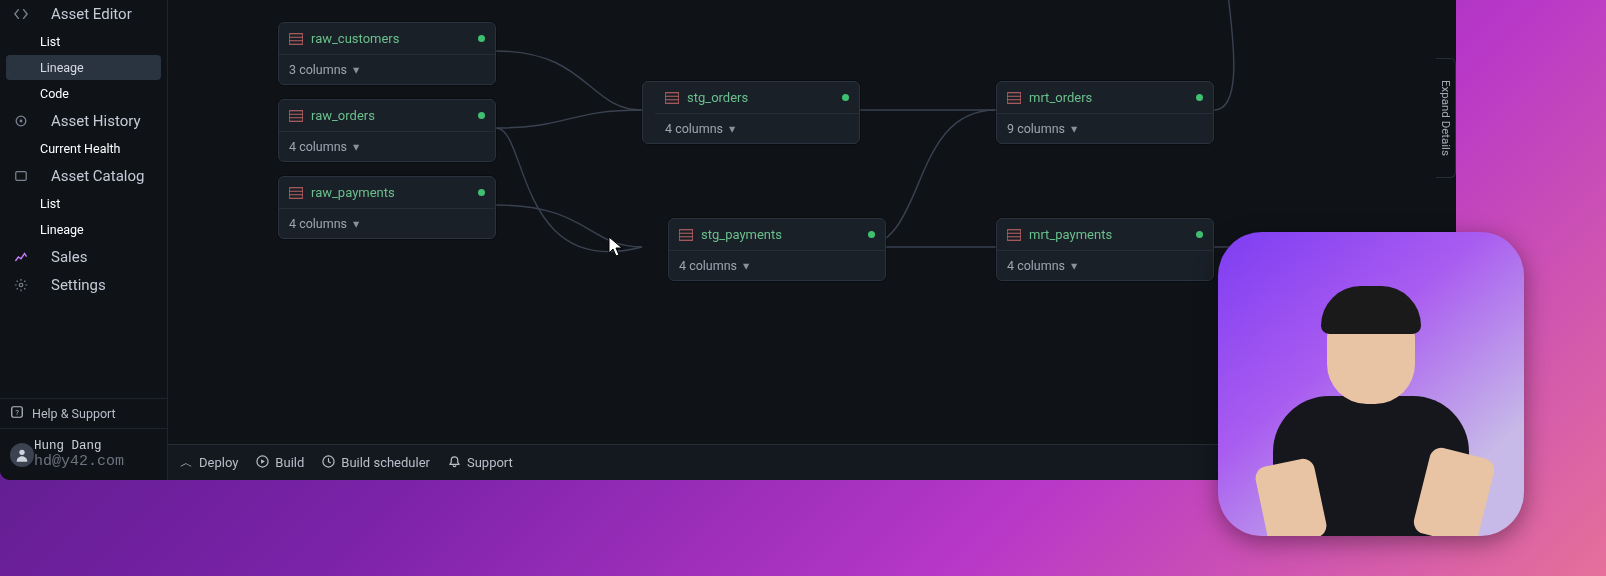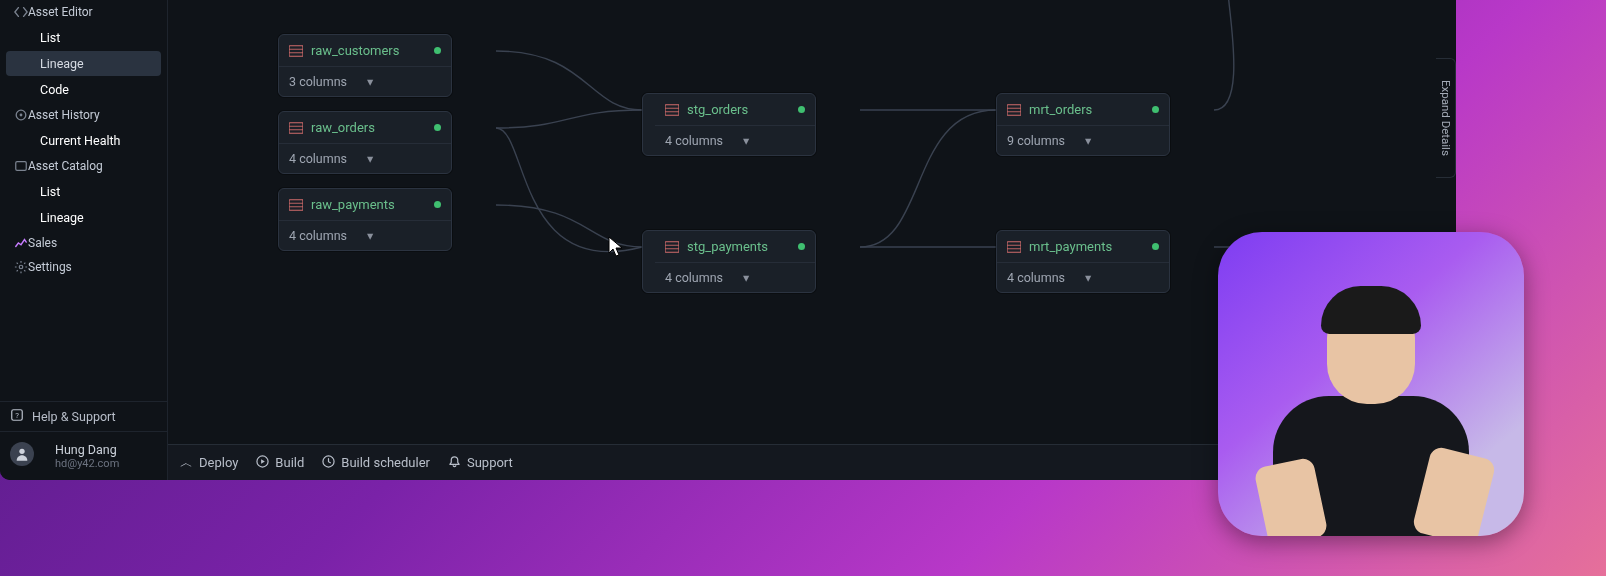--- a/index.html
+++ b/index.html
@@ -22,24 +22,24 @@
   
   .sidebar {
     width: 168px;
     background: #0f1318;
     display: flex;
     flex-direction: column;
     border-right: 1px solid #1e242d;
   }
   .side-top { flex: 1; overflow: hidden; }
   .section-head {
-    display: flex; align-items: center; gap: 0;
+    display: flex; align-items: center; gap: 23px;
     padding: 5px 8px 5px 14px;
     color: #c4cbd6;
-    font-size: 12px;
+    font-size: 15px;
     cursor: pointer;
   }
   .section-head .ic { width: 14px; height: 14px; display:flex;align-items:center;justify-content:center; color:#7a828f;}
   .sub-item {
     padding: 5px 8px 5px 34px;
     color: #ffffff;
     font-size: 12.5px;
     cursor: pointer;
     border-radius: 4px;
     margin: 1px 6px;
@@ -51,47 +51,46 @@
   .side-bottom { padding-bottom: 6px; }
   .help-row {
     display:flex;align-items:center;gap:8px;
     padding: 6px 10px;
     border-top:1px solid #1e242d;
     border-bottom:1px solid #1e242d;
     margin-bottom:6px;
     color:#b8bec9;
     font-size:12.5px;
   }
-  .user-row { display:flex; gap:21px; padding: 4px 10px;}
+  .user-row { display:flex; align-items:center; gap:0; padding: 4px 10px; font-family: Liberation Mono, monospace;}
   .avatar { width:24px;height:24px;border-radius:50%;background:#3b4250;display:flex;align-items:center;justify-content:center;color:#cfd4dd;font-size:11px;}
   .user-name{font-size:12.5px;color:#cbd1da;}
-  .user-email{font-size:11px;color:#6c7380;}
+  .user-email{font-size:15px;color:#6c7380;}
 
   
   .main { flex:1; position:relative; background:#0f1318; }
   .canvas { position:absolute; inset:0 0 36px 0; overflow:hidden; }
   .node {
     position:absolute;
-    width:174px;
+    width:218px;
     background:#1a2028;
     border:1px solid #2b3340;
     border-radius:6px;
     box-shadow: 0 0 0 1px rgba(0,0,0,.3);
-    margin-top: 12px;
   }
   .node-head{
     display:flex;align-items:center;gap:8px;
     padding:8px 10px;
     border-bottom:1px solid #262d38;
   }
   .node-head .nic{width:14px;height:12px;color:#d16b6b;}
   .node-title{flex:1;font-size:13px;color:#6abf8c;}
   .status-dot{width:7px;height:7px;border-radius:50%;background:#3fbf70;}
   .node-sub{
-    display:flex;align-items:center;gap:20px;
+    display:flex;align-items:center;gap:6px;
     padding:7px 10px;
     color:#9ea5b1;font-size:12.5px;
   }
   .chev{color:#8a909c;}
 
   svg.edge-svg{position:absolute;inset:0;width:100%;height:100%;pointer-events:none;}
   .edge{stroke:#3a4250;stroke-width:1.4;fill:none;}
 
   
   .bottombar{
@@ -326,21 +325,21 @@
               </svg></span>
           <span class="node-title">stg_orders</span>
           <span class="status-dot"></span>
         </div>
         <div class="node-sub">
           <span>4 columns</span>
           <span class="chev">▾</span>
         </div>
       </div>
 
-      <div class="node" style="left:474px; top:218px;padding-left:12px;">
+      <div class="node" style="left:500px; top:218px;">
         <div class="node-head">
           <span class="nic"><svg viewBox="0 0 16 12" width="14" height="12">
                 <rect x="0" y="0" width="16" height="12" rx="1" fill="none" stroke="currentColor" stroke-width="1.4"></rect>
                 <line x1="0" y1="4" x2="16" y2="4" stroke="currentColor"></line>
                 <line x1="0" y1="8" x2="16" y2="8" stroke="currentColor"></line>
               </svg></span>
           <span class="node-title">stg_payments</span>
           <span class="status-dot"></span>
         </div>
         <div class="node-sub">

